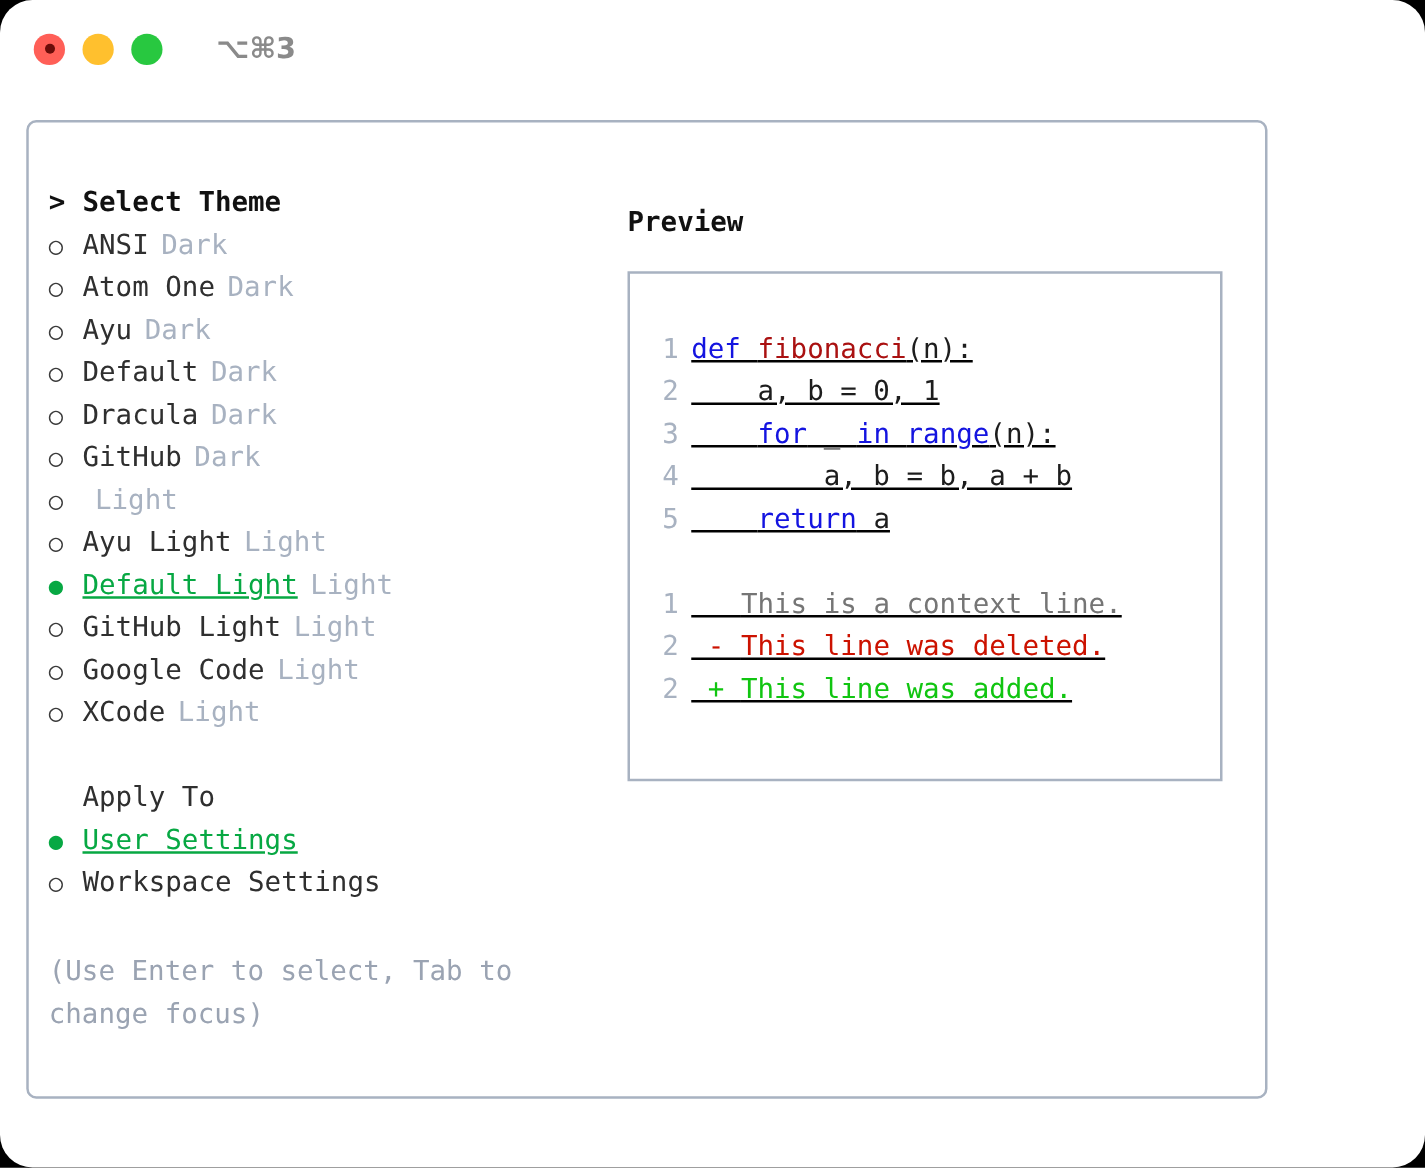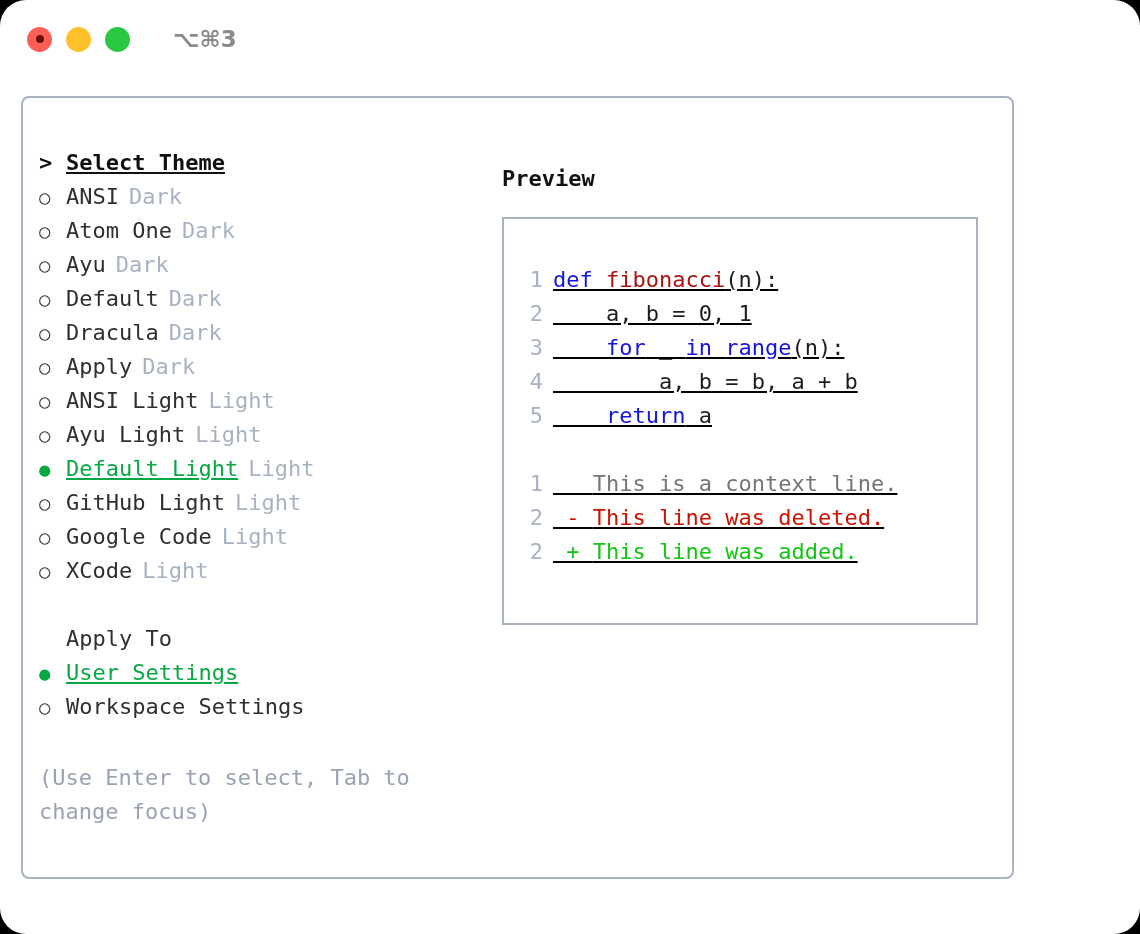--- a/index.html
+++ b/index.html
@@ -97,21 +97,21 @@
     display: inline-block;
     width: 27px;
     flex: 0 0 27px;
     font-size: 22px;
   }
   .marker.caret { font-weight: bold; color: #111111; }
   .marker.radio-off { color: #3b3b3b; font-size: 19px; }
   .marker.radio-on  { color: #07a843; font-size: 19px; }
   .label { color: #2f2f2f; }
   .label.selected { color: #07a843; text-decoration: underline; }
-  .label.header { font-weight: bold; color: #111111; text-decoration: underline; }
+  .label.header { font-weight: bold; color: #111111; }
   .variant { color: #a8b2c1; margin-left: 10px; }
   .spacer { height: 34px; }
 
   #hint {
     position: absolute;
     left: 16px;
     top: 663px;
     width: 405px;
     font-size: 22px;
     line-height: 34px;
@@ -187,22 +187,22 @@
       <div class="row">
         <span class="marker caret">&gt;</span>
         <span class="label header">Select Theme</span>
       </div>
       <div id="theme-items">
           <div class="row"><span class="marker radio-off">○</span><span class="label">ANSI</span><span class="variant">Dark</span></div>
           <div class="row"><span class="marker radio-off">○</span><span class="label">Atom One</span><span class="variant">Dark</span></div>
           <div class="row"><span class="marker radio-off">○</span><span class="label">Ayu</span><span class="variant">Dark</span></div>
           <div class="row"><span class="marker radio-off">○</span><span class="label">Default</span><span class="variant">Dark</span></div>
           <div class="row"><span class="marker radio-off">○</span><span class="label">Dracula</span><span class="variant">Dark</span></div>
-          <div class="row"><span class="marker radio-off">○</span><span class="label">Apply</span><span class="variant">Dark</span></div>
-          <div class="row"><span class="marker radio-off">○</span><span class="label">ANSI Light</span><span class="variant">Light</span></div>
+          <div class="row"><span class="marker radio-off">○</span><span class="label">GitHub</span><span class="variant">Dark</span></div>
+          <div class="row"><span class="marker radio-off">○</span><span class="variant">Light</span></div>
           <div class="row"><span class="marker radio-off">○</span><span class="label">Ayu Light</span><span class="variant">Light</span></div>
           <div class="row"><span class="marker radio-on">●</span><span class="label selected">Default Light</span><span class="variant">Light</span></div>
           <div class="row"><span class="marker radio-off">○</span><span class="label">GitHub Light</span><span class="variant">Light</span></div>
           <div class="row"><span class="marker radio-off">○</span><span class="label">Google Code</span><span class="variant">Light</span></div>
           <div class="row"><span class="marker radio-off">○</span><span class="label">XCode</span><span class="variant">Light</span></div>
         </div>
 
       <div class="spacer"></div>
 
       <div class="row">

